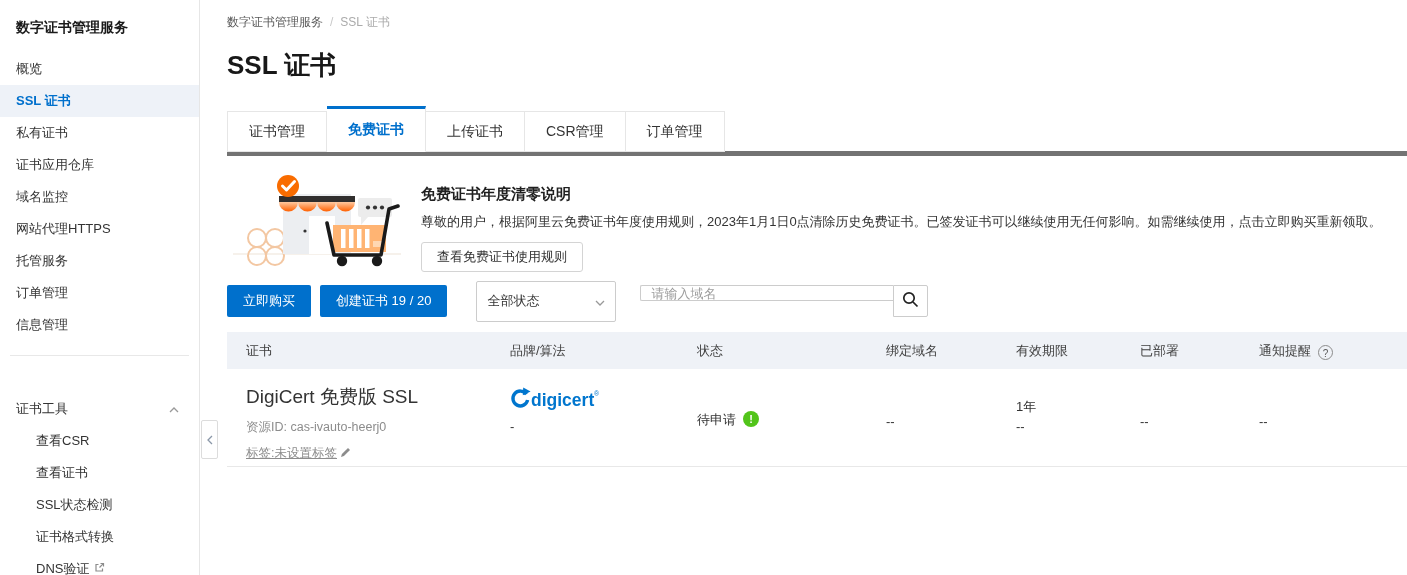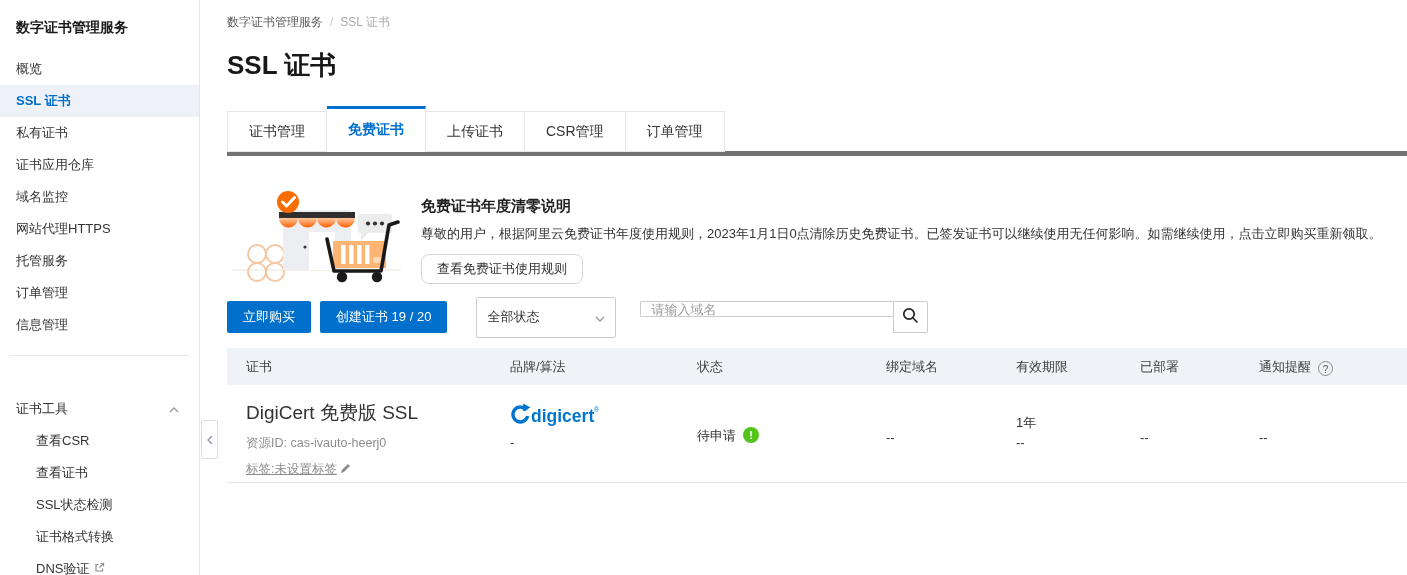--- a/index.html
+++ b/index.html
@@ -31,27 +31,27 @@
   
   .tabs{display:flex;align-items:flex-end;margin:23px 0 0 26px;border-bottom:5px solid #737373;}
   .tab{box-sizing:border-box;height:41px;padding:0 21px;display:flex;align-items:center;
        font-size:14px;color:#333;background:#fff;border:1px solid #e6e6e6;border-left:none;
        margin-bottom:-1px;cursor:pointer;white-space:nowrap;}
   .tab:first-child{border-left:1px solid #e6e6e6;}
   .tab.active{height:46px;border-top:3px solid #0070cc;color:#0070cc;font-weight:bold;
               border-bottom:1px solid #fff;}
 
   
-  .banner{display:flex;align-items:center;margin:28px 0 0 26px;}
+  .banner{display:flex;align-items:flex-end;margin:12px 0 0 26px;}
   .illu{flex:none;margin-left:4px;}
   .banner-body{margin-left:18px;padding-top:8px;}
   .banner-title{font-size:15px;font-weight:bold;color:#1f1f1f;}
   .banner-text{font-size:13px;color:#333;margin-top:9px;line-height:17px;max-width:1120px;}
   .banner-btn{margin-top:12px;display:inline-block;background:#fff;border:1px solid #d4d4d4;
-              border-radius:8px;padding:0 15px;height:30px;line-height:28px;font-size:13px;color:#333;
+              border-radius:3px;padding:0 15px;height:30px;line-height:28px;font-size:13px;color:#333;
               box-sizing:border-box;cursor:pointer;}
 
   
   .toolbar{display:flex;align-items:center;margin:13px 0 0 26px;height:32px;}
   .btn-primary{height:32px;padding:0 16px;background:#0070cc;color:#fff;border:none;border-radius:2px;
                font-size:13px;margin-right:9px;cursor:pointer;font-family:inherit;}
   .select{width:140px;height:41px;box-sizing:border-box;border:1px solid #cccccc;border-radius:2px;
           display:flex;align-items:center;justify-content:space-between;padding:0 10px;font-size:13px;
           color:#333;margin-left:20px;cursor:pointer;background:#fff;}
   .search{display:flex;margin-left:24px;}

